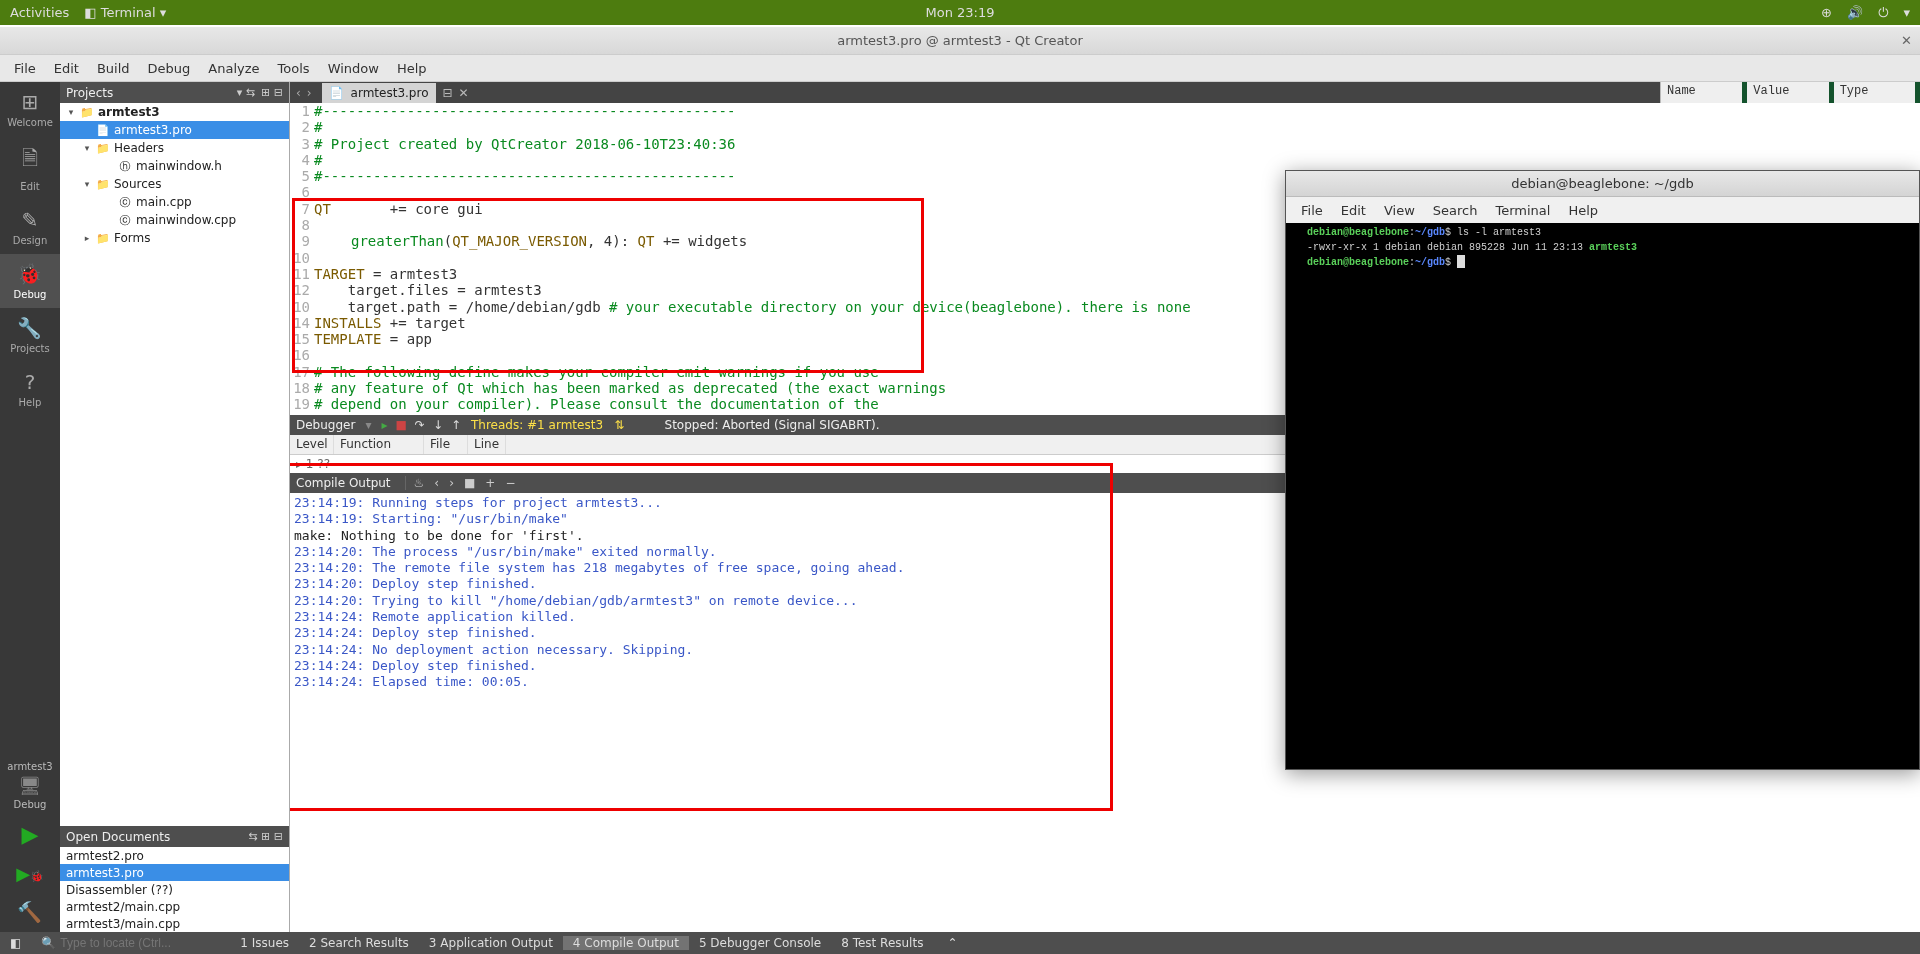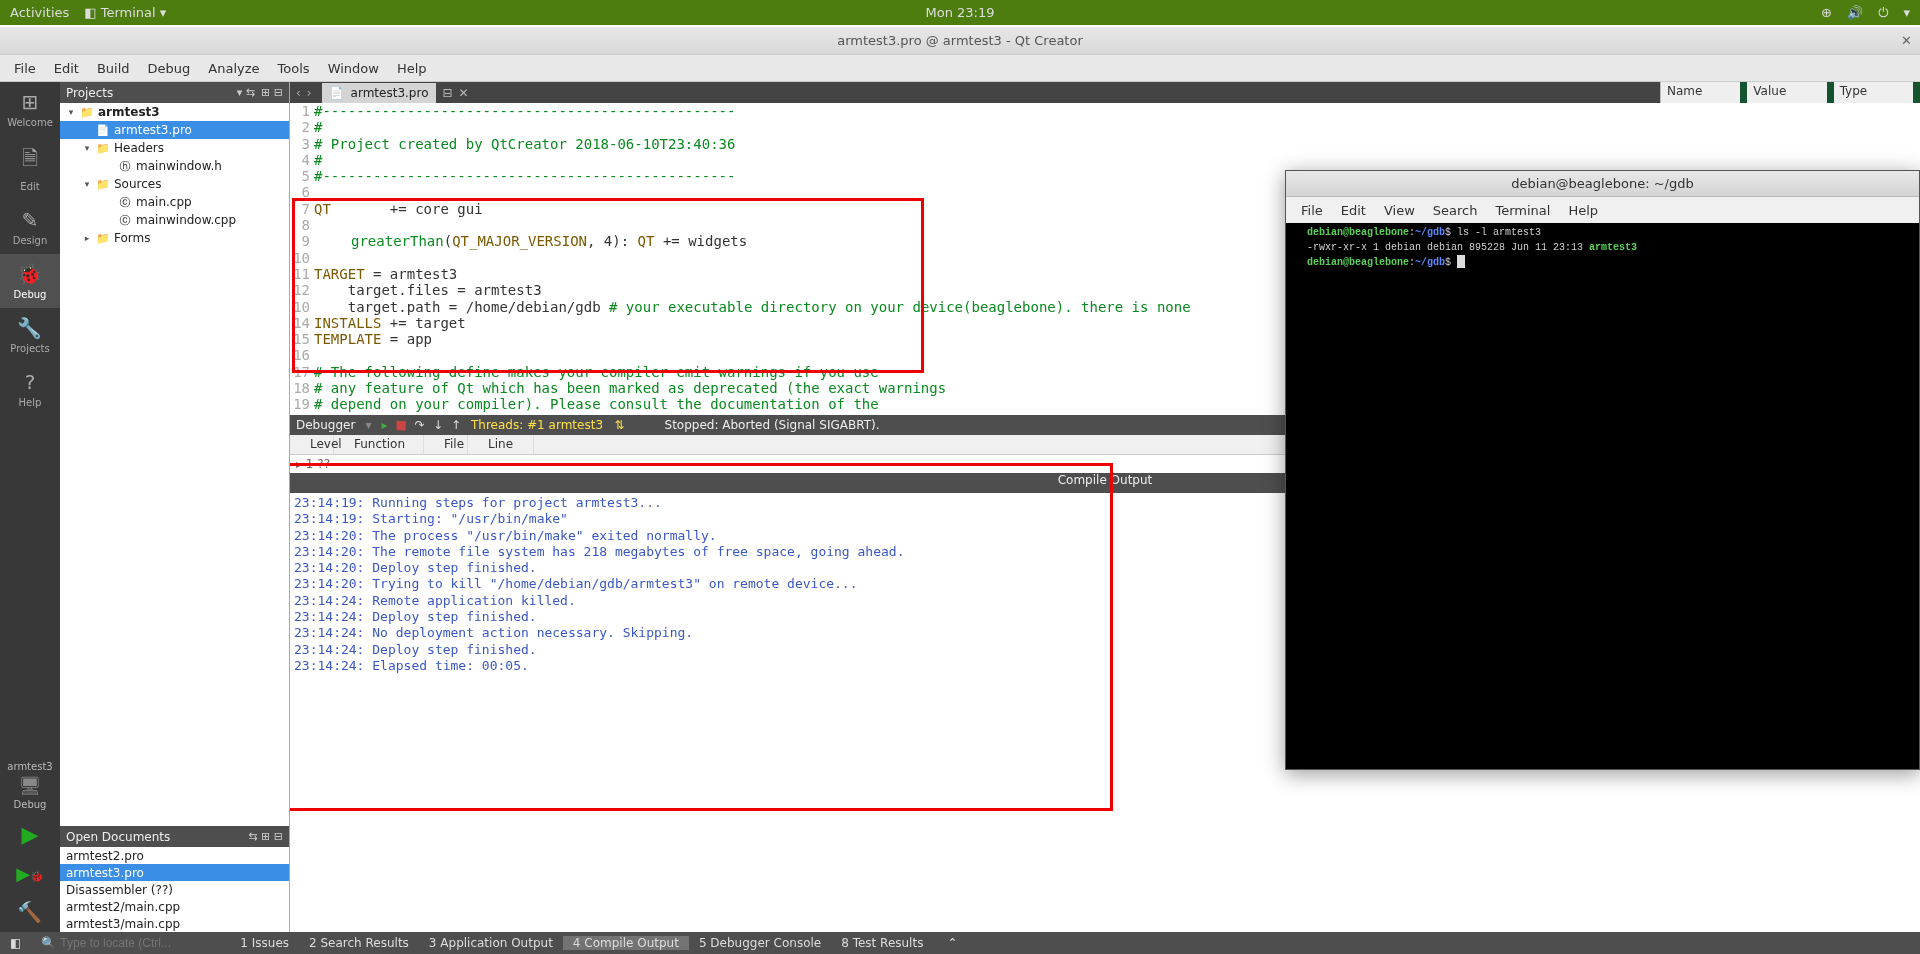--- a/index.html
+++ b/index.html
@@ -65,31 +65,31 @@
   .c-func { color: #0a8a20; margin-left: 37px; }
   
   .red-box { position: absolute; border: 3px solid #ee0000; pointer-events: none; }
   
   .debugger-bar { background: #4e4e4e; color: #eee; height: 20px; display: flex; align-items: center; padding: 0 6px; font-size: 12px; gap: 10px;}
   .debugger-bar .tools { display:flex; gap:8px; color:#ddd;}
   .debugger-bar .thr { color:#fde047;text-align:right; }
   .debugger-bar .stat { margin-left: 30px; }
   
   .stack-hdr { background: #f0f0f0; height: 20px; display: flex; color: #333; font-size: 12px; border-bottom:1px solid #ccc;}
-  .stack-hdr .col { padding: 2px 20px; border-right:1px solid #ddd;}
+  .stack-hdr .col { padding: 2px 6px; border-right:1px solid #ddd;}
   .stack-body { background:#fff; color:#666; font-size:12px; padding:2px 6px; height:18px;}
   
-  .compile-hdr { background: #4e4e4e; color: #eee; height: 20px; display: flex; align-items: center; padding: 0 6px; font-size: 12px; gap:8px;flex-direction:column; }
+  .compile-hdr { background: #4e4e4e; color: #eee; height: 20px; display: flex; align-items: center; padding: 0 6px; font-size: 12px; gap:8px; }
   .compile-hdr .tools { margin-left: 6px; display:flex; gap:10px; color:#ccc; border-left:1px solid #666; padding-left:8px;}
   .compile-body { font-family: "DejaVu Sans Mono", monospace; font-size: 13px; color: #3a57c7; background:#fff; padding:2px 4px; line-height:16.3px; overflow:hidden; flex:1;}
   .compile-body .plain { color: #222; }
   
   
   .right-pane-hdr { position: absolute; right:0; top: 0; width: 260px; background:#efefef; height:21px; display:flex; font-size:12px; color:#333; border-left:1px solid #bbb;}
-  .right-pane-hdr .c { flex:1; padding:2px 6px; border-right:7px solid #14532d;}
+  .right-pane-hdr .c { flex:1; padding:2px 6px; border-right:5px solid #14532d;font-family:Liberation Mono, monospace;}
   .right-pane-body {position:absolute; right:0; width:260px; background:#fff; border-left:1px solid #bbb;}
   
   
   .status-bar { background: #4e4e4e; color: #ddd; height: 22px; display: flex; align-items: center; font-size: 12px; }
   .status-bar .seg { padding: 0 10px; display:flex; align-items:center; gap:4px;}
   .status-bar .seg.active { background:#737373; }
   .status-bar input { background: transparent; border:none; color:#bbb; font-size:12px; width:160px; outline:none;}
   
   
   .term-window { position: absolute; top: 170px; left: 1285px; width: 635px; height: 600px; background: #000; border: 1px solid #555; box-shadow: 0 4px 20px rgba(0,0,0,.4); }
@@ -326,20 +326,21 @@
             <span>‹</span>
             <span>›</span>
             <span>■</span>
             <span>+</span>
             <span>−</span>
           </span>
         </div>
         <div class="compile-body" id="compile-body">
             <div class="">23:14:19: Running steps for project armtest3...</div>
             <div class="">23:14:19: Starting: "/usr/bin/make"</div>
+            <div class="plain">make: Nothing to be done for 'first'.</div>
             <div class="">23:14:20: The process "/usr/bin/make" exited normally.</div>
             <div class="">23:14:20: The remote file system has 218 megabytes of free space, going ahead.</div>
             <div class="">23:14:20: Deploy step finished.</div>
             <div class="">23:14:20: Trying to kill "/home/debian/gdb/armtest3" on remote device...</div>
             <div class="">23:14:24: Remote application killed.</div>
             <div class="">23:14:24: Deploy step finished.</div>
             <div class="">23:14:24: No deployment action necessary. Skipping.</div>
             <div class="">23:14:24: Deploy step finished.</div>
             <div class="">23:14:24: Elapsed time: 00:05.</div>
           </div>

